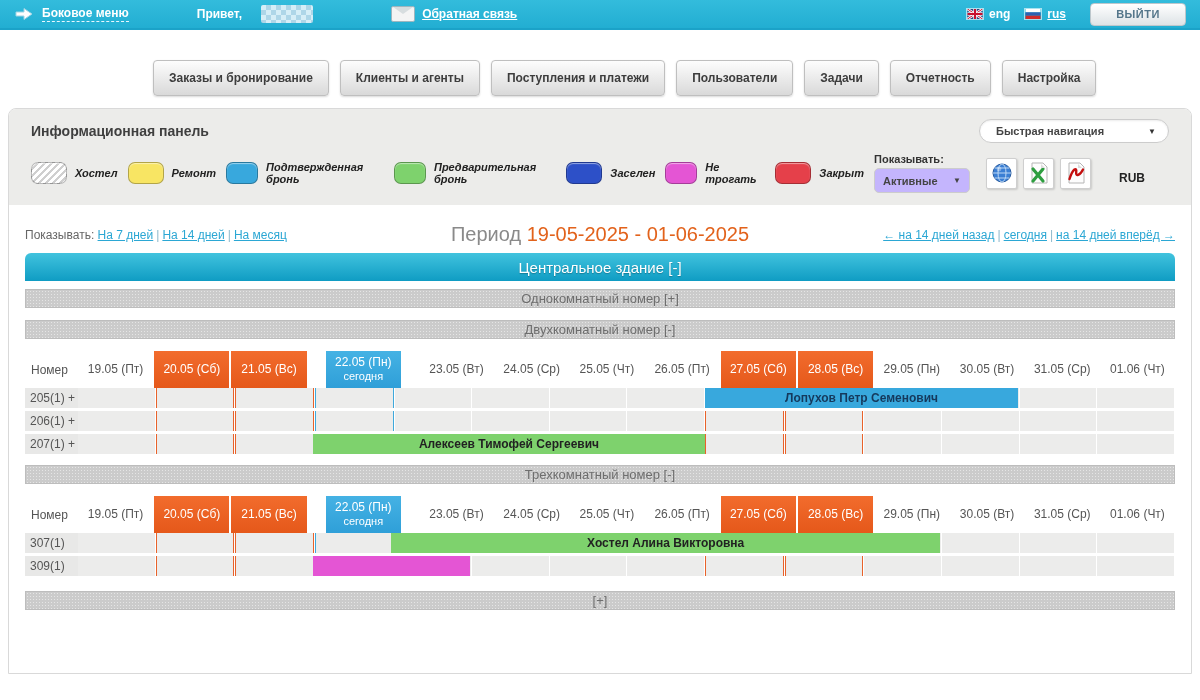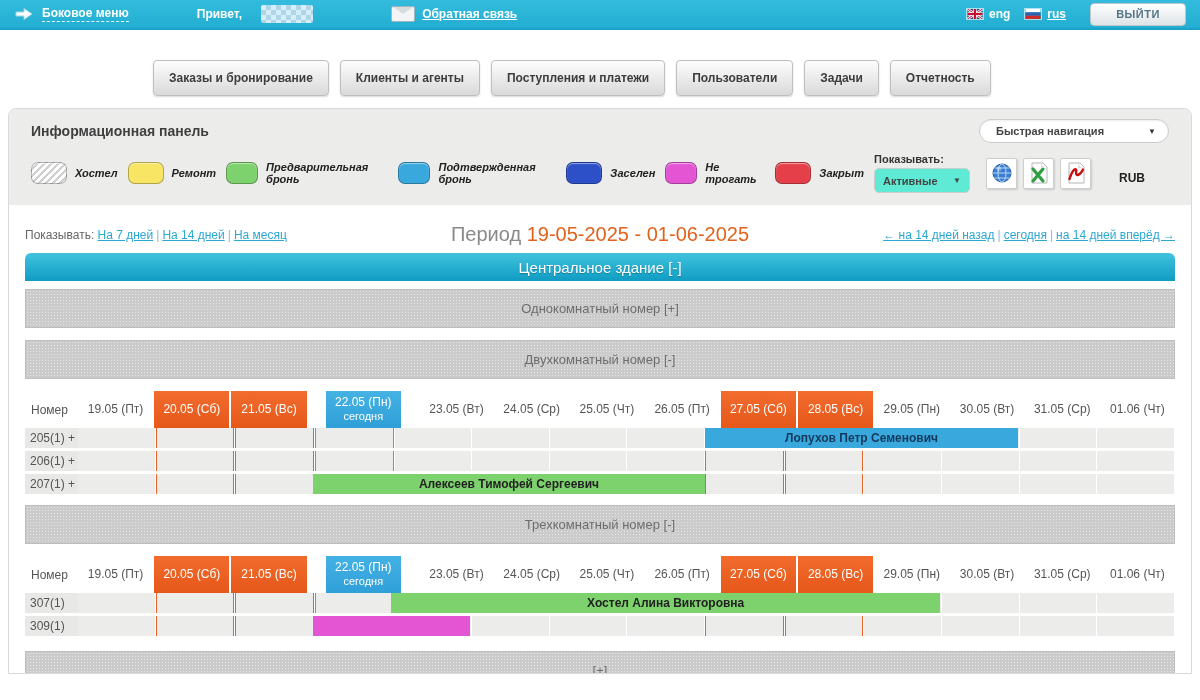--- a/index.html
+++ b/index.html
@@ -46,21 +46,21 @@
   .quicknav .car { font-size:8px; color:#333; }
   .legend-row { display:flex; align-items:center; padding:10px 0 12px; }
   .legend { display:flex; align-items:center; flex:1; }
   .lg-item { display:flex; align-items:center; margin-right:10px; }
   .lg-swatch { width:36px; height:22px; border-radius:7px; border:1px solid rgba(0,0,0,.28);
     box-shadow:inset 0 1px 1px rgba(255,255,255,.5); margin-right:8px; }
   .lg-swatch.hatched { background:repeating-linear-gradient(135deg,#fff 0 3px,#cfcfcf 3px 5px); }
   .lg-label { font-size:11px; font-weight:bold; font-style:italic; color:#222; }
   .show-block { display:flex; flex-direction:column; margin-right:16px; }
   .show-label { font-size:11px; font-weight:bold; color:#333; margin-bottom:3px; }
-  .show-select { width:96px; height:25px; background:#5eead4; border:1px solid #ccc; border-radius:5px;
+  .show-select { width:96px; height:25px; background:#c4b5fd; border:1px solid #ccc; border-radius:5px;
     display:flex; align-items:center; justify-content:space-between; padding:0 8px;
     font-size:11px; font-weight:bold; color:#444; cursor:pointer; }
   .exports { display:flex; align-items:flex-end; gap:6px; margin-right:28px; }
   .exp-ic { width:31px; height:31px; background:#fff; border:1px solid #cfcfcf; border-radius:2px;
     display:flex; align-items:center; justify-content:center; cursor:pointer;
     box-shadow:1px 1px 2px rgba(0,0,0,.15); }
   .currency { font-size:12px; font-weight:bold; color:#222; margin-right:24px; align-self:flex-end; padding-bottom:8px;}
 
   
   .period-row { display:flex; align-items:center; padding:18px 16px 5px; }
@@ -70,21 +70,21 @@
   .plink { color:#2ba7d4; text-decoration:underline; cursor:pointer; }
   .sep { color:#8fb9cc; margin:0 3px; }
   .p-center { flex:1; text-align:center; font-size:20px; color:#8a8a8a; }
   .p-center .pdate { color:#e2621b; }
 
   
   .building-bar { margin:2px 16px 0; height:28px; border-radius:6px 6px 0 0;
     background:linear-gradient(#41c3de,#0f9cc3); color:#fff; font-size:15px;
     display:flex; align-items:center; justify-content:center; cursor:pointer;
     text-shadow:0 1px 1px rgba(0,0,0,.25); }
-  .section-bar { margin:8px 16px 0; height:39px; background:#cbcbcb; border:1px solid #bdbdbd;
+  .section-bar { margin:8px 16px 0; height:19px; background:#cbcbcb; border:1px solid #bdbdbd;
     background-image:radial-gradient(rgba(255,255,255,.5) 1px, transparent 1px); background-size:3px 3px;
     color:#6e6e6e; font-size:13px; display:flex; align-items:center; justify-content:center; cursor:pointer; }
   .section-bar.mt12 { margin-top:12px; }
 
   
   .cal { margin:0 16px; }
   .cal-head { display:flex; height:37px; margin-top:12px; }
   .room-col-h { width:53px; font-size:12px; color:#555; display:flex; align-items:center; padding-left:6px; }
   .days-row { flex:1; display:flex; }
   .day-cell { flex:1; display:flex; flex-direction:column; align-items:center; justify-content:center;
@@ -147,20 +147,21 @@
   </div>
 </div>
 
 <div class="tabs-strip" id="tabs">
     <div class="tab">Заказы и бронирование</div>
     <div class="tab">Клиенты и агенты</div>
     <div class="tab">Поступления и платежи</div>
     <div class="tab">Пользователи</div>
     <div class="tab">Задачи</div>
     <div class="tab">Отчетность</div>
+    <div class="tab">Настройка</div>
   </div>
 
 <div class="panel">
   <div class="panel-head">
     <div class="panel-title-row">
       <div class="panel-title">Информационная панель</div>
       <div class="quicknav">
         <span>Быстрая навигация</span>
         <span class="car">▼</span>
       </div>
@@ -169,26 +170,26 @@
       <div class="legend" id="legend">
           <div class="lg-item">
             <div class="lg-swatch hatched"></div>
             <div class="lg-label">Хостел</div>
           </div>
           <div class="lg-item">
             <div class="lg-swatch" style="background: rgb(248, 229, 99);"></div>
             <div class="lg-label">Ремонт</div>
           </div>
           <div class="lg-item">
+            <div class="lg-swatch" style="background: rgb(56, 168, 221);"></div>
+            <div class="lg-label">Подтвержденная бронь</div>
+          </div>
+          <div class="lg-item">
             <div class="lg-swatch" style="background: rgb(126, 210, 109);"></div>
             <div class="lg-label">Предварительная бронь</div>
-          </div>
-          <div class="lg-item">
-            <div class="lg-swatch" style="background: rgb(56, 168, 221);"></div>
-            <div class="lg-label">Подтвержденная бронь</div>
           </div>
           <div class="lg-item">
             <div class="lg-swatch" style="background: rgb(45, 80, 200);"></div>
             <div class="lg-label">Заселен</div>
           </div>
           <div class="lg-item">
             <div class="lg-swatch" style="background: rgb(228, 85, 212);"></div>
             <div class="lg-label">Не трогать</div>
           </div>
           <div class="lg-item">

